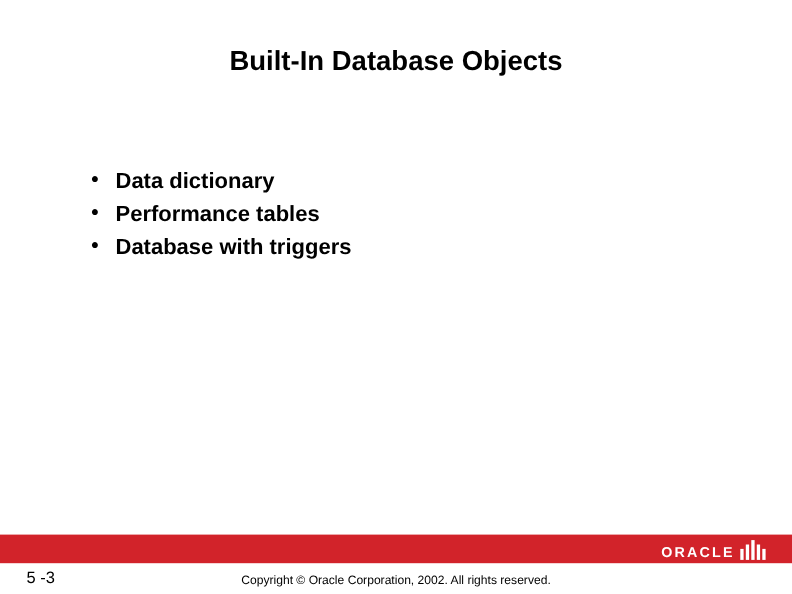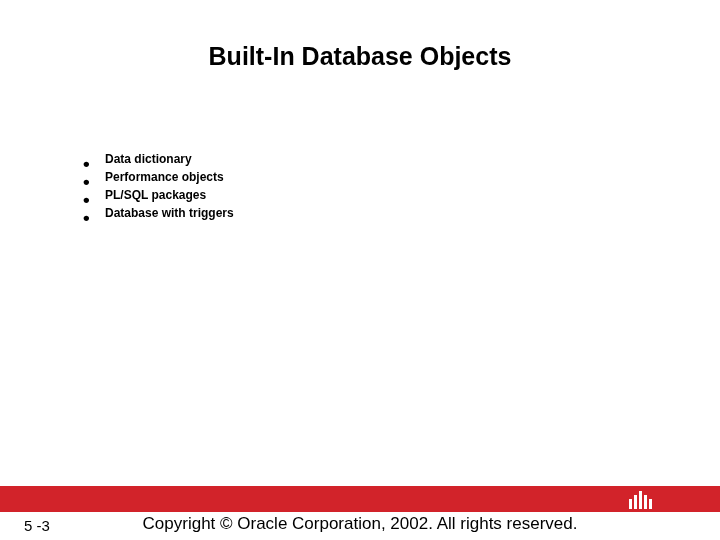--- a/index.html
+++ b/index.html
@@ -36,21 +36,21 @@
     font-size: 19px;
     font-weight: bold;
     margin-bottom: 6px;
   }
 
   .bullets {
     list-style: none;
     padding-left: 18px;
   }
   .bullets li {
-    font-size: 12px;
+    font-size: 20px;
     font-weight: bold;
     line-height: 1.5;
     position: relative;
     padding-left: 22px;
   }
   .bullets li::before {
     content: "•";
     position: absolute;
     left: 0;
     top: 0;
@@ -65,23 +65,22 @@
     width: 720px;
     height: 26px;
     background: #d2232a;
   }
 
   .logo {
     position: absolute;
     right: 24px;
     bottom: 31px;
     display: flex;
-    align-items: flex-start;
+    align-items: flex-end;
     gap: 5px;
-    flex-direction: column;
   }
   .logo-text {
     color: #fff;
     font-size: 13px;
     font-weight: bold;
     letter-spacing: 2px;
     font-family: Arial, sans-serif;
   }
   .logo-bars {
     display: flex;
@@ -105,36 +104,35 @@
     bottom: 6px;
     font-size: 15px;
     color: #000;
   }
   .copyright {
     position: absolute;
     left: 0;
     width: 720px;
     bottom: 6px;
     text-align: center;
-    font-size: 17px;
+    font-size: 11px;
     color: #000;
   }
 </style>
 </head>
 <body>
 
 <div class="slide">
 
   <h1 class="title">Built-In Database Objects</h1>
 
   <div class="content">
     <ul class="bullets">
       <li>Data dictionary</li>
-      <li>Performance objects</li>
-      <li>PL/SQL packages</li>
+      <li>Performance tables</li>
       <li>Database with triggers</li>
     </ul>
   </div>
 
   <div class="footer-bar"></div>
 
   <div class="logo">
     <span class="logo-text">ORACLE</span>
     <span class="logo-bars">
       <span></span>

